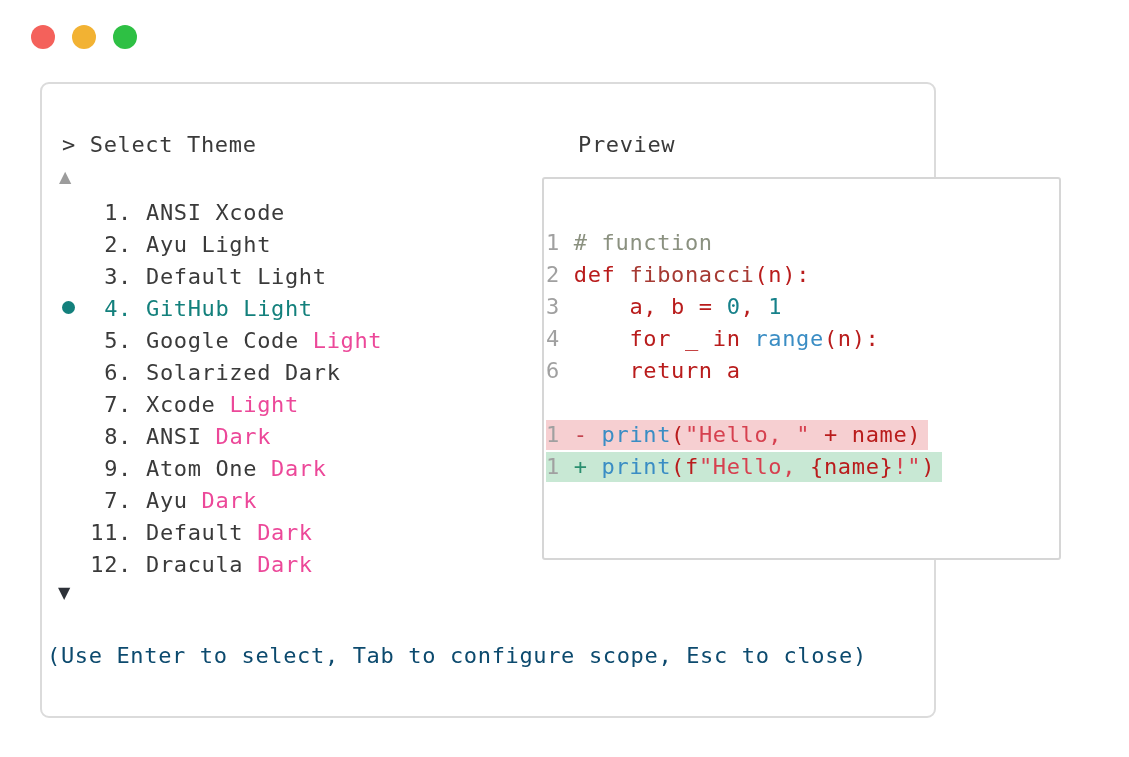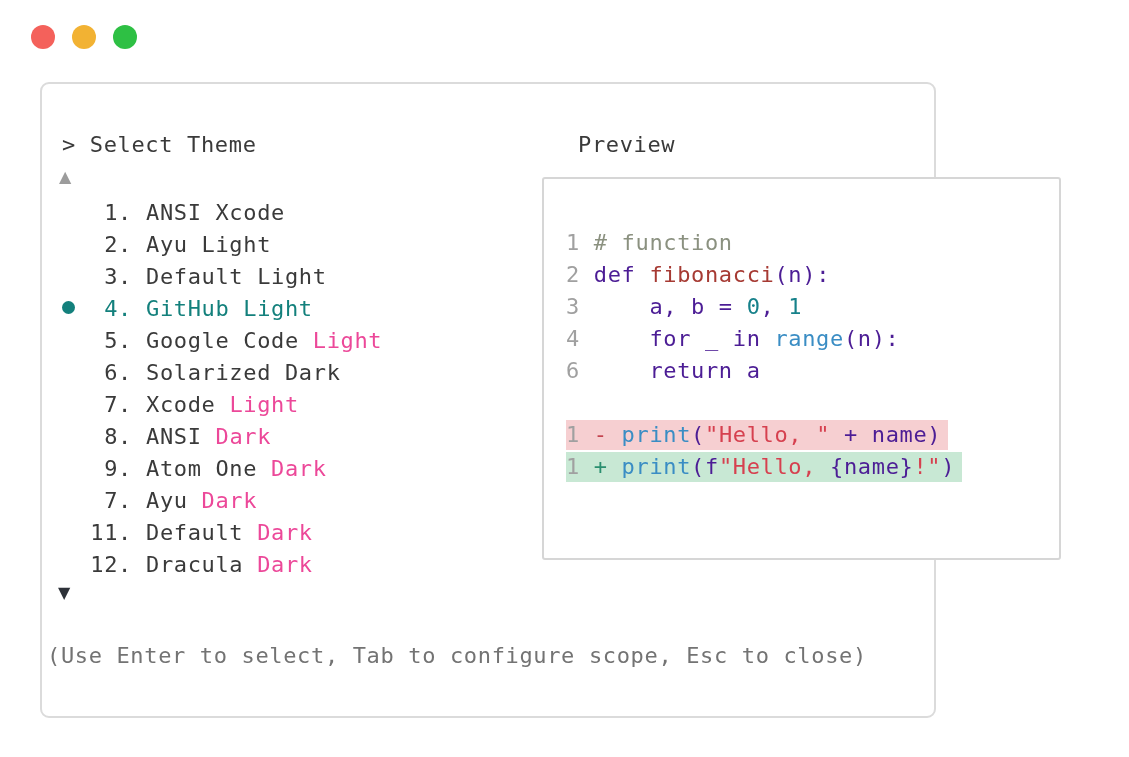--- a/index.html
+++ b/index.html
@@ -129,56 +129,56 @@
     top: 93px;
     width: 519px;
     height: 383px;
     border: 2px solid #d6d6d6;
     border-radius: 3px;
     box-sizing: border-box;
     background: #ffffff;
     overflow: hidden;
   }
   .code-area {
-    padding: 48px 0 0 22px;
+    padding: 48px 0 0 2px;
   }
   .code-line {
     height: 32px;
     font-size: 22px;
     letter-spacing: 0.65px;
     line-height: 32px;
     white-space: pre;
   }
   .line-inner { display: inline-block; }
   .line-inner.removed,
   .line-inner.added {
     height: 30px;
     line-height: 30px;
     margin-top: 1px;
     padding-right: 7px;
   }
   .line-inner.removed { background: #f6cfd1; }
   .line-inner.added   { background: #c8e8d4; }
 
   .tk-ln      { color: #a0a0a0; }
-  .tk-code    { color: #4c1d95; }
+  .tk-code    { color: #b91c1c; }
   .tk-comment { color: #8b9180; }
   .tk-func    { color: #a63a33; }
   .tk-builtin { color: #3a8dc4; text-align: right; }
   .tk-num     { color: #16818a; }
   .tk-string  { color: #d6404f; }
   .tk-minus   { color: #c3434f; }
   .tk-plus    { color: #2b8f6f; }
 
   
   .hint {
     position: absolute;
     left: 5px;
     top: 556px;
-    color: #737373;
+    color: #0c4a6e;
   }
 </style>
 </head>
 <body>
 
 <div class="stage">
 
   <div class="traffic-lights">
       <div class="tl-dot" style="background: rgb(244, 97, 91);"></div>
       <div class="tl-dot" style="background: rgb(242, 178, 51);"></div>

